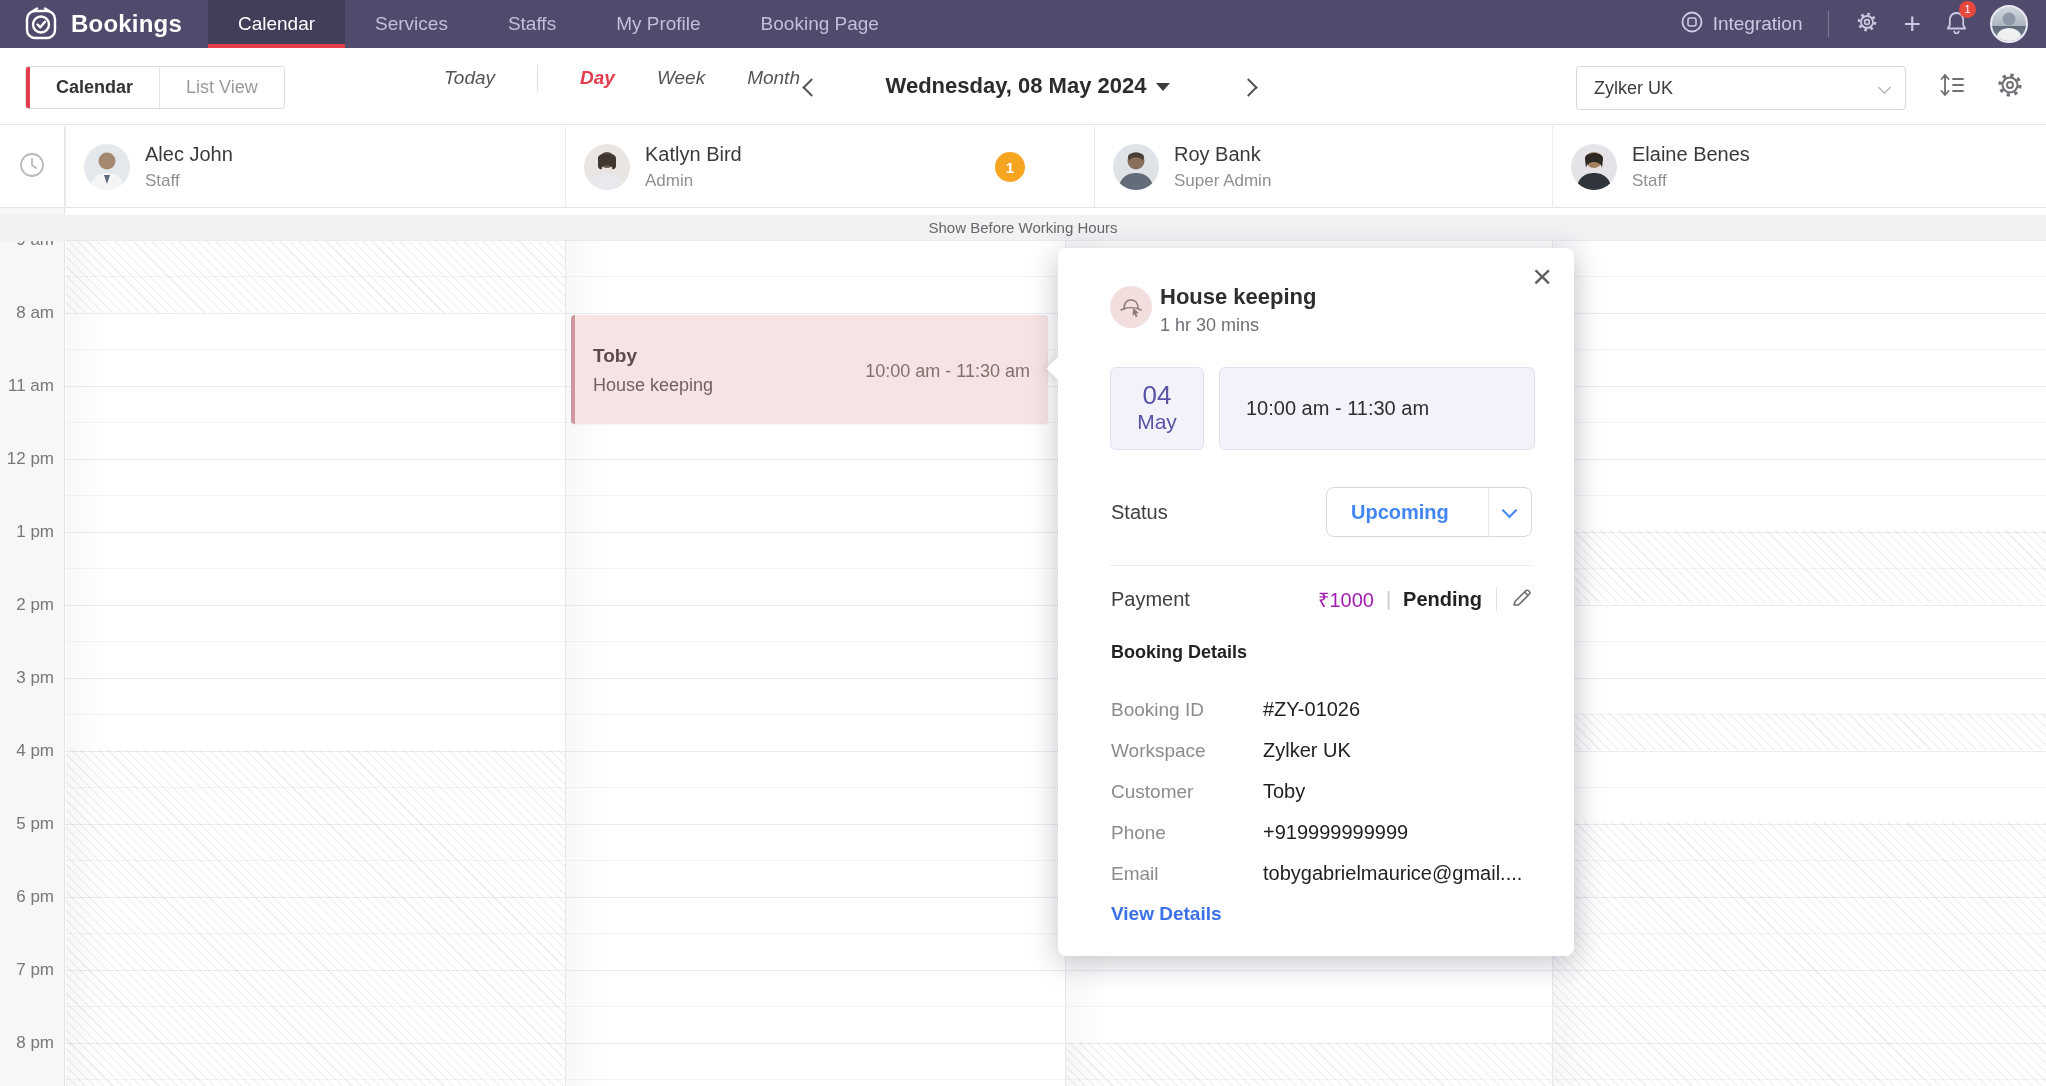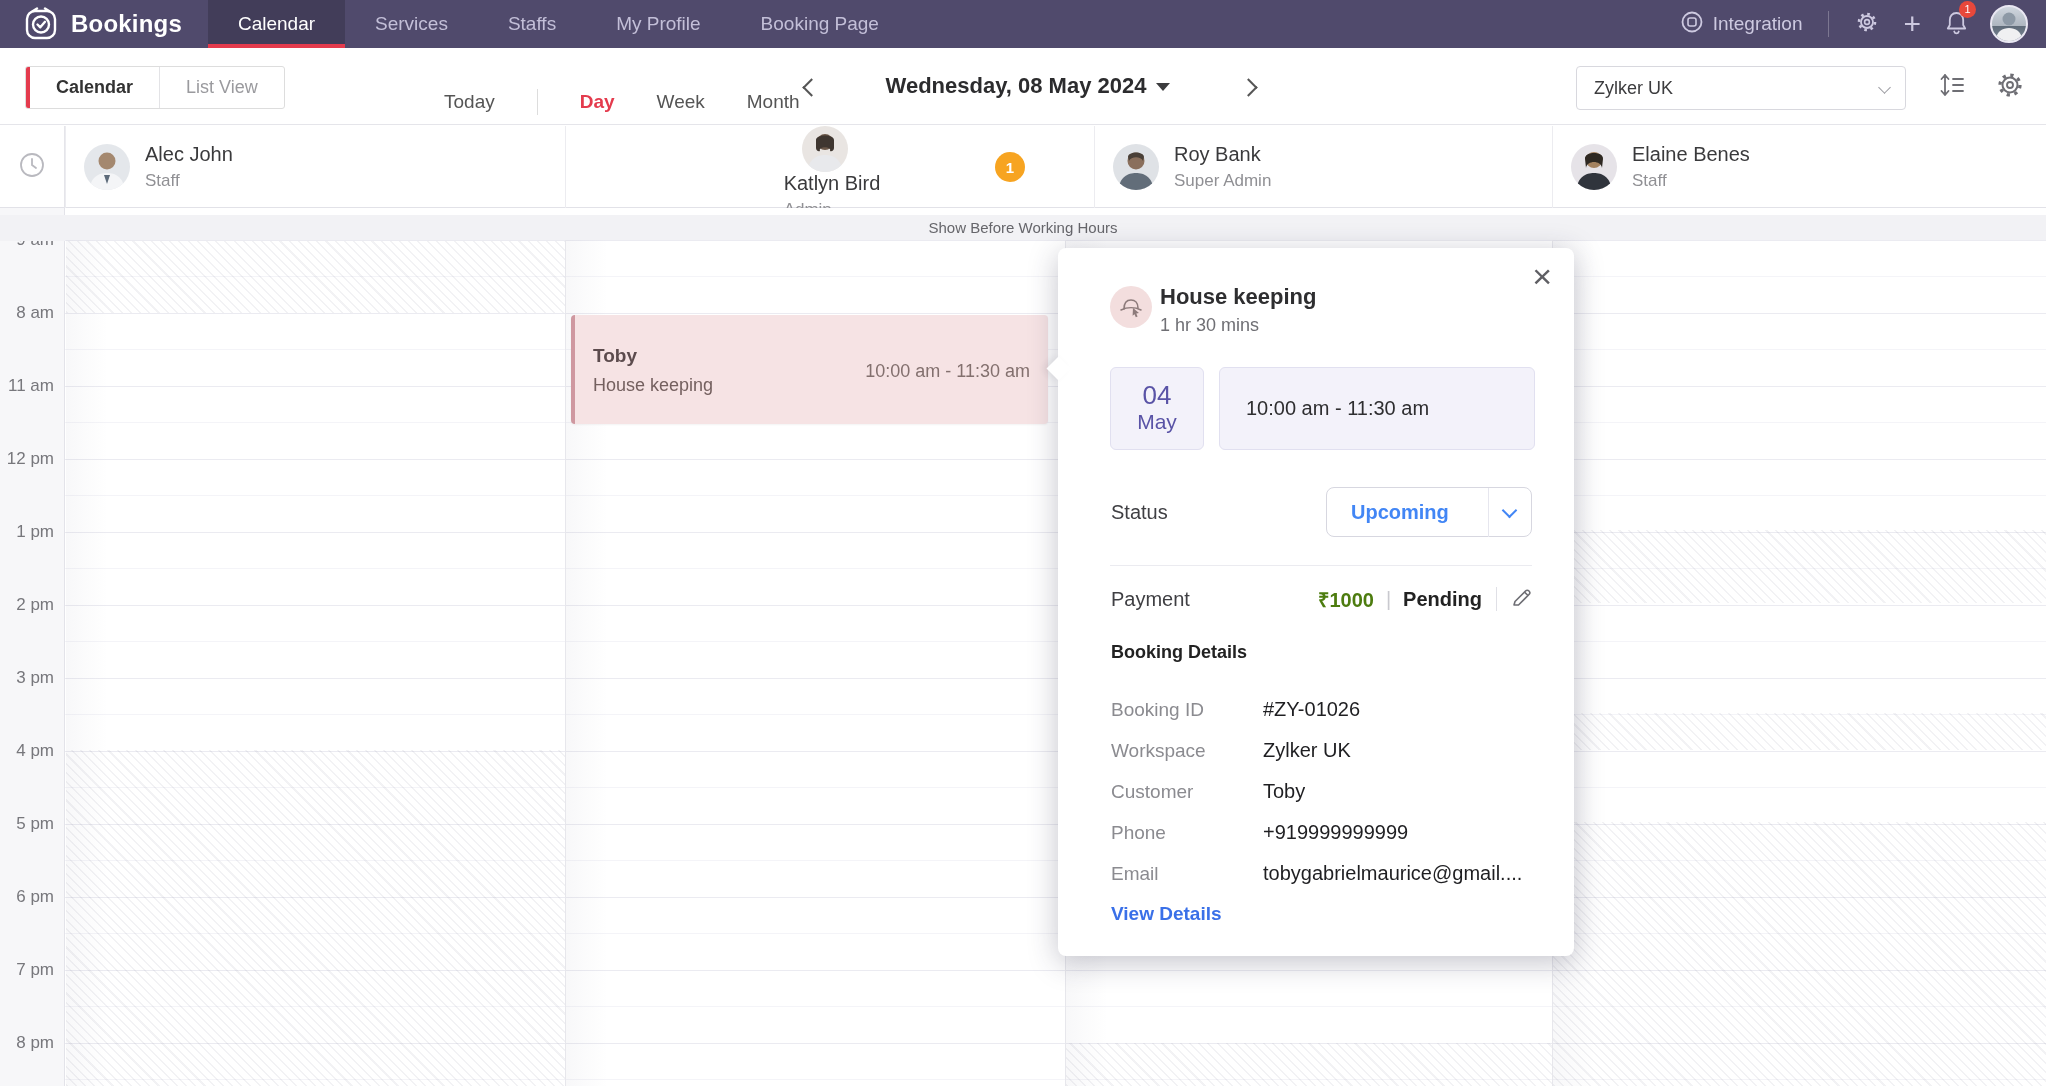--- a/index.html
+++ b/index.html
@@ -24,21 +24,21 @@
   .badge-red { position:absolute; top:-9px; right:-8px; min-width:17px; height:17px; border-radius:9px; background:#e8483b; color:#fff; font-size:11px; line-height:17px; text-align:center; padding:0 3px; }
   .nav-avatar { width:38px; height:38px; border-radius:50%; margin-left:10px; background:linear-gradient(180deg,#cfd6de 0%,#aeb6c0 55%,#5e6a78 56%,#7c8896 100%); border:2px solid #e9e7f2; overflow:hidden; cursor:pointer; }
 
   
   #toolbar { position:absolute; left:0; top:48px; width:2046px; height:77px; background:#fff; border-bottom:1px solid #e5e5ea; }
   .segmented { position:absolute; left:25px; top:18px; height:43px; display:flex; border:1px solid #ddd; border-radius:3px; background:#fff; overflow:hidden; }
   .segmented::before { content:""; width:4px; background:#e43b4d; }
   .seg-btn { display:flex; align-items:center; padding:0 26px; font-size:18px; cursor:pointer; }
   .seg-btn.active { color:#333; font-weight:bold; }
   .seg-btn.inactive { color:#9a9a9e; border-left:1px solid #e3e3e6; }
-  .range-group { position:absolute; left:444px; top:32px; height:43px; display:flex; align-items:center; }
+  .range-group { position:absolute; left:444px; top:8px; height:43px; display:flex; align-items:center;font-style:italic; }
   .range-item { font-size:19px; color:#555; margin-right:42px; cursor:pointer; }
   .range-sep { width:1px; height:26px; background:#ddd; margin-right:42px; }
   .range-item.active { color:#e43b4d; font-weight:bold; }
   .chev { width:13px; height:13px; border-left:2px solid #555; border-bottom:2px solid #555; display:inline-block; cursor:pointer; }
   .chev.left  { transform:rotate(45deg); }
   .chev.right { transform:rotate(-135deg); }
   #date-prev { position:absolute; left:805px; top:33px; }
   #date-next { position:absolute; left:1242px; top:33px; }
   #date-title { position:absolute; left:858px; top:25px; width:340px; text-align:center; font-size:22px; font-weight:bold; color:#2c2c2e; cursor:pointer; }
   .caret-down { display:inline-block; width:0; height:0; border-left:7px solid transparent; border-right:7px solid transparent; border-top:8px solid #3c3c3e; margin-left:10px; vertical-align:middle; }
@@ -92,21 +92,21 @@
   #chip-time { left:161px; width:316px; font-size:20px; color:#2e2e30; line-height:81px; padding-left:26px; }
   .field-label { font-size:20px; color:#3f3f43; }
   #status-row { position:absolute; left:53px; top:239px; right:42px; height:50px; display:flex; align-items:center; }
   #status-dd { margin-left:auto; width:206px; height:50px; border:1px solid #d7d7e0; border-radius:8px; display:flex; align-items:center; cursor:pointer; background:#fff; }
   #status-dd .val { flex:1; padding-left:24px; font-size:20px; font-weight:bold; color:#4286f5; }
   #status-dd .dd-sep { width:1px; height:49px; background:#e6e6ee; }
   #status-dd .chev-blue { width:11px; height:11px; border-left:2.5px solid #4286f5; border-bottom:2.5px solid #4286f5; transform:rotate(-45deg); margin:-4px 16px 0 15px; }
   #popup-divider { position:absolute; left:52px; right:42px; top:317px; height:1px; background:#ebebf0; }
   #payment-row { position:absolute; left:53px; top:330px; right:42px; height:42px; display:flex; align-items:center; }
   #payment-right { margin-left:auto; display:flex; align-items:center; }
-  .pay-amount { font-size:20px; font-weight:bold; color:#4d7c0f; }
+  .pay-amount { font-size:20px; font-weight:normal; color:#a21caf; }
   .pay-pipe { color:#c9c9cf; font-size:20px; margin:0 12px; }
   .pay-status { font-size:20px; font-weight:bold; color:#222; }
   .pay-vline { width:1px; height:24px; background:#e0e0e6; margin:0 14px; }
   #details-heading { position:absolute; left:53px; top:394px; font-size:18px; font-weight:bold; color:#222; }
   #details-list { position:absolute; left:53px; top:441px; right:42px; }
   .detail-row { height:41px; display:flex; align-items:center; }
   .detail-label { width:152px; font-size:19px; color:#8b8b90; flex:0 0 auto; }
   .detail-value { font-size:20px; color:#1f1f22; white-space:nowrap; overflow:hidden; }
   #view-details { position:absolute; left:53px; top:655px; font-size:19px; font-weight:bold; color:#3a70e8; cursor:pointer; }
 
@@ -227,21 +227,21 @@
             <circle cx="23" cy="17" r="8.5" fill="#a4886f"></circle>
             <path d="M6 46 C6 33 15 29 23 29 C31 29 40 33 40 46 Z" fill="#f4f5f7"></path>
             <path d="M20 31 L23 40 L26 31 Z" fill="#5d6b7a"></path>
           </svg>
       </div>
       <div class="res-text">
         <div class="res-name">Alec John</div>
         <div class="res-role">Staff</div>
       </div>
     </div>
-    <div class="res-cell" style="left:565px; width:500px;flex-direction:column;">
+    <div class="res-cell" style="left:565px; width:500px;">
       <div class="avatar sil-bg1">
         <svg width="46" height="46" viewBox="0 0 46 46">
             <circle cx="23" cy="16" r="8" fill="#6b5748"></circle>
             <path d="M14 14 C14 8 32 8 32 14 V22 C32 24 30 26 28 25 C30 20 16 20 18 25 C16 26 14 24 14 22 Z" fill="#3f3630"></path>
             <path d="M6 46 C6 33 15 29 23 29 C31 29 40 33 40 46 Z" fill="#e8e9ec"></path>
           </svg>
       </div>
       <div class="res-text">
         <div class="res-name">Katlyn Bird</div>
         <div class="res-role">Admin</div>

